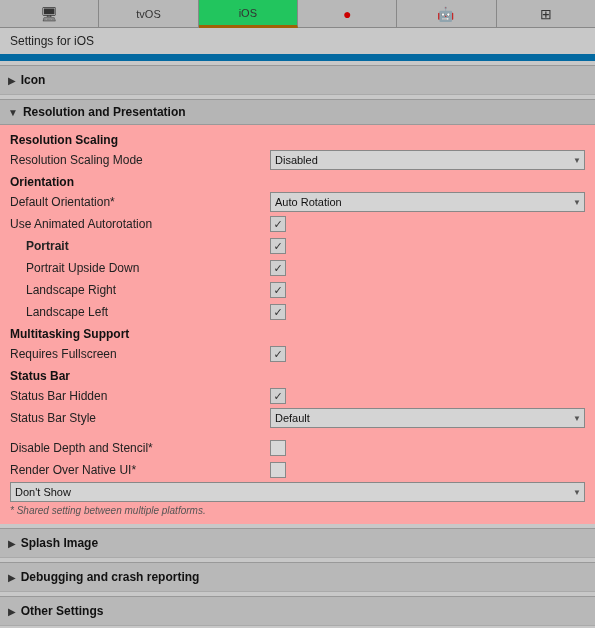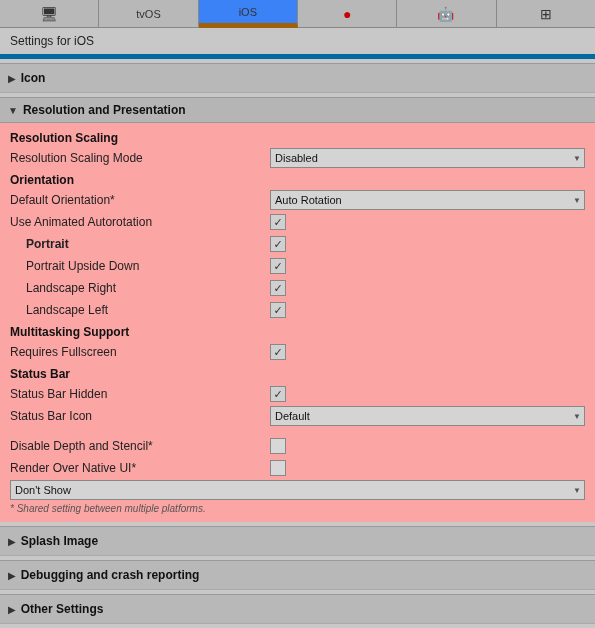--- a/index.html
+++ b/index.html
@@ -26,38 +26,38 @@
       justify-content: center;
       border-right: 1px solid #888;
       cursor: pointer;
       background: #b8b8b8;
       color: #333;
       font-size: 11px;
       padding: 0 8px;
     }
 
     .tab.active {
-      background: #3b82f6;
-      border-bottom: 5px solid #a16207;
+      background: #22c55e;
+      border-bottom: 3px solid #a16207;
       margin-bottom: -1px;
       z-index: 1;
     }
 
     .tab:last-child { border-right: none; }
 
     .tab-icon {
       font-size: 14px;
     }
 
     .page-title {
       background: #c8c8c8;
       padding: 6px 10px;
       font-size: 12px;
       color: #222;
-      border-bottom: 5px solid #0369a1;
+      border-bottom: 7px solid #0369a1;
     }
 
     .main-content {
       background: #c8c8c8;
       height: calc(628px - 28px - 28px);
       overflow-y: auto;
       padding: 4px 0;
     }
 
     .section {
@@ -310,21 +310,21 @@
       </div>
 
       <div class="subsection-header">Status Bar</div>
       <div class="row">
         <div class="row-label">Status Bar Hidden</div>
         <div class="row-value">
           <div class="checkbox-wrapper checked"></div>
         </div>
       </div>
       <div class="row">
-        <div class="row-label">Status Bar Icon</div>
+        <div class="row-label">Status Bar Style</div>
         <div class="row-value">
           <div class="dropdown-wrapper">
             <select class="dropdown">
               <option>Default</option>
               <option>Light Content</option>
               <option>Dark Content</option>
             </select>
           </div>
         </div>
       </div>

